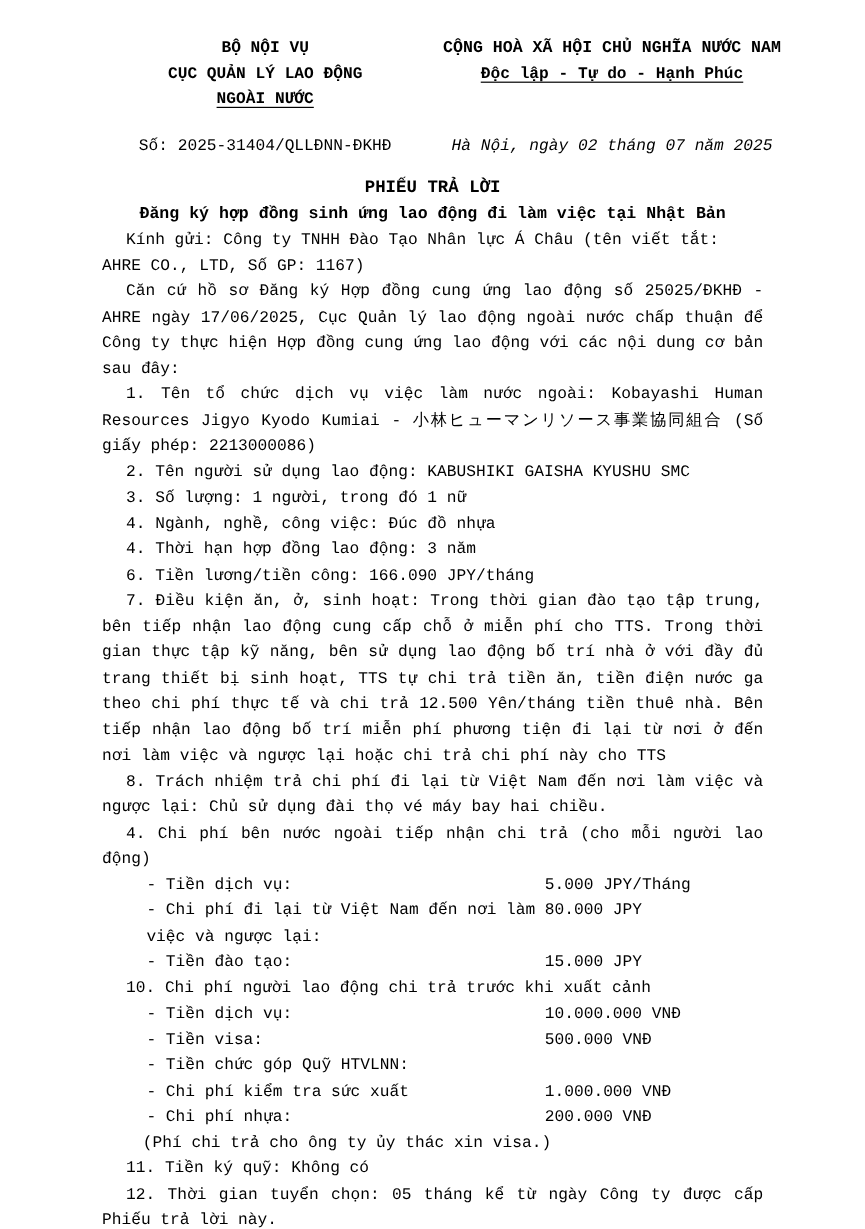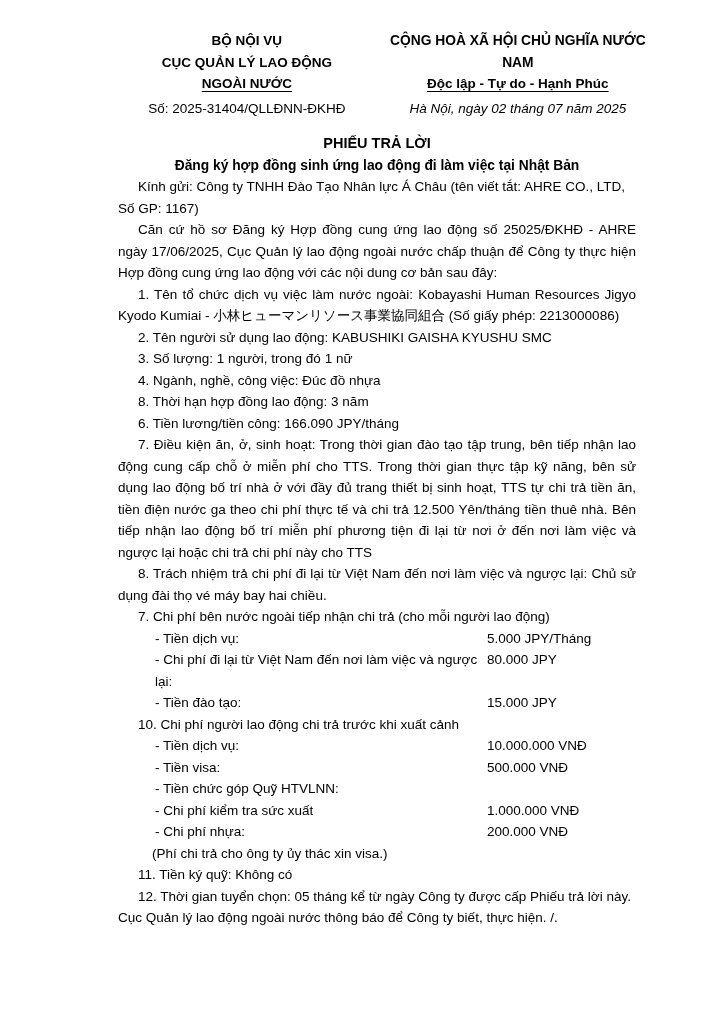--- a/index.html
+++ b/index.html
@@ -2,36 +2,36 @@
 <html lang="vi"><head>
 <meta charset="utf-8">
 <title>Phiếu trả lời</title>
 <style>
   html, body { margin: 0; padding: 0; background: #ffffff; }
   .page {
     position: relative;
     width: 721px;
     height: 1024px;
     box-sizing: border-box;
-    padding: 30px 85px 20px 118px;
+    padding: 30px 85px 20px 85px;
     background: #ffffff;
     color: #000000;
-    font-family: Liberation Sans, sans-serif;
+    font-family: Liberation Mono, monospace;
     font-size: 13.5px;
     line-height: 21.5px;
     overflow: hidden;
   }
   
   .hdr { display: flex; justify-content: space-between; }
   .hdr-left  { width: 272px; text-align: center; font-weight: bold; }
   .hdr-right { width: 300px; margin-right: -24px; text-align: center; }
   .hdr-right .national { font-weight: bold; font-size: 13.8px; }
   .underlined { text-decoration: underline; text-underline-offset: 3px; }
   .motto { font-weight: bold; }
-  .meta-row { display: flex; justify-content: space-between; margin-top: 3px; }
+  .meta-row { display: flex; justify-content: space-between; margin-top: 17px; }
   .doc-number { width: 272px; text-align: center; }
   .date-line  { width: 300px; margin-right: -24px; text-align: center; font-style: italic; }
   
   .title    { margin-top: 14px; text-align: center; font-weight: bold; font-size: 14.5px; }
   .subtitle { text-align: center; font-weight: bold; font-size: 13.8px; }
   
   p { margin: 0; }
   .para     { text-indent: 20px; text-align: justify; }
   .no-just  { text-align: left; }
   .fee-row  { display: grid; grid-template-columns: 332px 1fr; margin-left: 37px; }
@@ -65,26 +65,26 @@
   <div class="title">PHIẾU TRẢ LỜI</div>
   <div class="subtitle">Đăng ký hợp đồng sinh ứng lao động đi làm việc tại Nhật Bản</div>
 
   <p class="para no-just">Kính gửi: Công ty TNHH Đào Tạo Nhân lực Á Châu (tên viết tắt: AHRE CO., LTD, Số GP: 1167)</p>
   <p class="para">Căn cứ hồ sơ Đăng ký Hợp đồng cung ứng lao động số 25025/ĐKHĐ - AHRE ngày 17/06/2025, Cục Quản lý lao động ngoài nước chấp thuận để Công ty thực hiện Hợp đồng cung ứng lao động với các nội dung cơ bản sau đây:</p>
 
   <p class="para">1. Tên tổ chức dịch vụ việc làm nước ngoài: Kobayashi Human Resources Jigyo Kyodo Kumiai - 小林ヒューマンリソース事業協同組合  (Số giấy phép: 2213000086)</p>
   <p class="para">2. Tên người sử dụng lao động: KABUSHIKI GAISHA KYUSHU SMC</p>
   <p class="para">3. Số lượng: 1 người, trong đó 1 nữ</p>
   <p class="para">4. Ngành, nghề, công việc: Đúc đồ nhựa</p>
-  <p class="para">8. Thời hạn hợp đồng lao động: 3 năm</p>
+  <p class="para">4. Thời hạn hợp đồng lao động: 3 năm</p>
   <p class="para">6. Tiền lương/tiền công: 166.090 JPY/tháng</p>
   <p class="para">7. Điều kiện ăn, ở, sinh hoạt: Trong thời gian đào tạo tập trung, bên tiếp nhận lao động cung cấp chỗ ở miễn phí cho TTS. Trong thời gian thực tập kỹ năng, bên sử dụng lao động bố trí nhà ở với đầy đủ trang thiết bị sinh hoạt, TTS tự chi trả tiền ăn, tiền điện nước ga theo chi phí thực tế và chi trả 12.500 Yên/tháng tiền thuê nhà. Bên tiếp nhận lao động bố trí miễn phí phương tiện đi lại từ nơi ở đến nơi làm việc và ngược lại hoặc chi trả chi phí này cho TTS</p>
   <p class="para">8. Trách nhiệm trả chi phí đi lại từ Việt Nam đến nơi làm việc và ngược lại: Chủ sử dụng đài thọ vé máy bay hai chiều.</p>
 
-  <p class="para">7. Chi phí bên nước ngoài tiếp nhận chi trả (cho mỗi người lao động)</p>
+  <p class="para">4. Chi phí bên nước ngoài tiếp nhận chi trả (cho mỗi người lao động)</p>
   <div class="fee-row">
     <span class="fee-label">- Tiền dịch vụ:</span>
     <span class="fee-value">5.000 JPY/Tháng</span>
   </div>
   <div class="fee-row">
     <span class="fee-label">- Chi phí đi lại từ Việt Nam đến nơi làm việc và ngược lại:</span>
     <span class="fee-value">80.000 JPY</span>
   </div>
   <div class="fee-row">
     <span class="fee-label">- Tiền đào tạo:</span>

